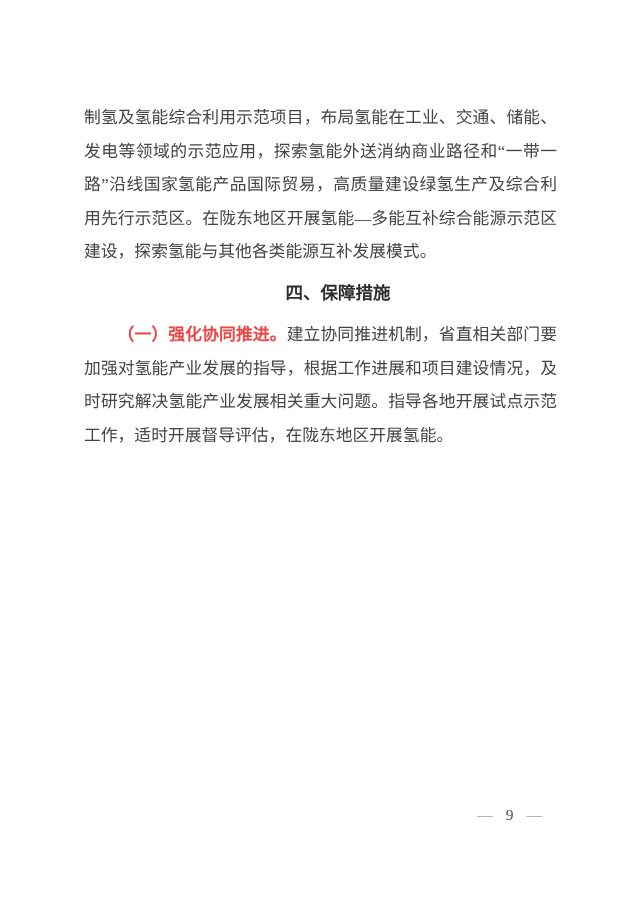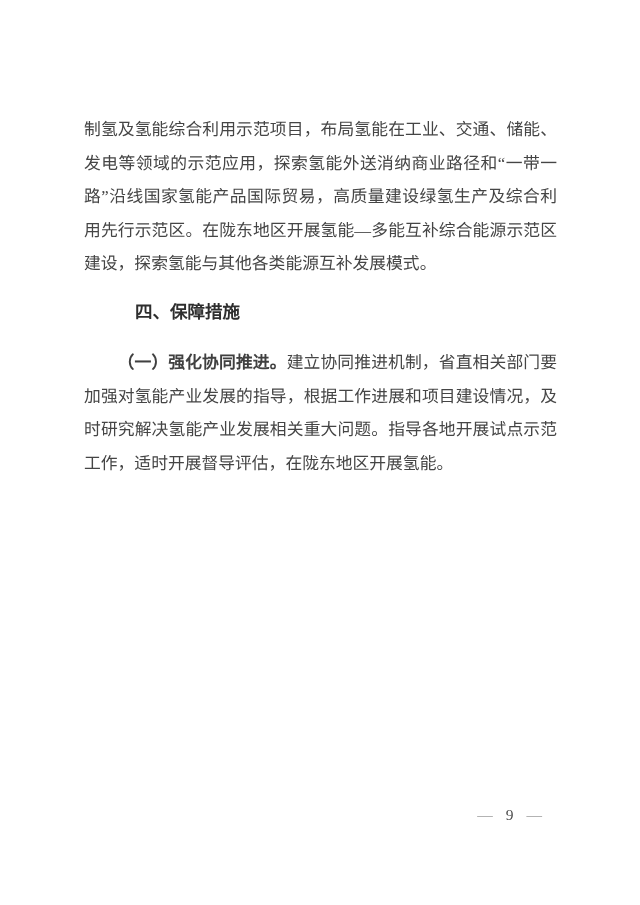--- a/index.html
+++ b/index.html
@@ -7,46 +7,46 @@
     width: 640px;
     height: 905px;
     background: #ffffff;
     position: relative;
     overflow: hidden;
     font-family: "Liberation Serif", "DejaVu Serif", serif;
   }
   .text-block {
     position: absolute;
     left: 84px;
-    top: 113px;
+    top: 101px;
     width: 473px;
     font-size: 16.8px;
     line-height: 33.5px;
     color: #454545;
     text-align: justify;
     letter-spacing: 0;
   }
   .para {
     margin: 0;
     padding: 0;
     text-justify: inter-ideograph;
   }
   .indent { text-indent: 2em; }
   .heading {
-    margin: 16px;
+    margin: 8px;
     padding: 0;
     text-indent: 2em;
-    font-family: Liberation Mono, monospace;
+    font-family: Liberation Serif, serif;
     font-weight: 700;
     font-size: 17.5px;
     line-height: 33.5px;
     color: #2e2e2e;
-    text-align: left;
+    text-align: center;
   }
-  .lead { font-weight: 700; color: #404040; }
+  .lead { font-weight: 700; color: #ef4444; }
   .page-number {
     position: absolute;
     top: 803px;
     left: 84px;
     width: 458px;
     text-align: right;
     font-size: 15.5px;
     line-height: 24px;
     color: #4d4d4d;
     white-space: nowrap;

